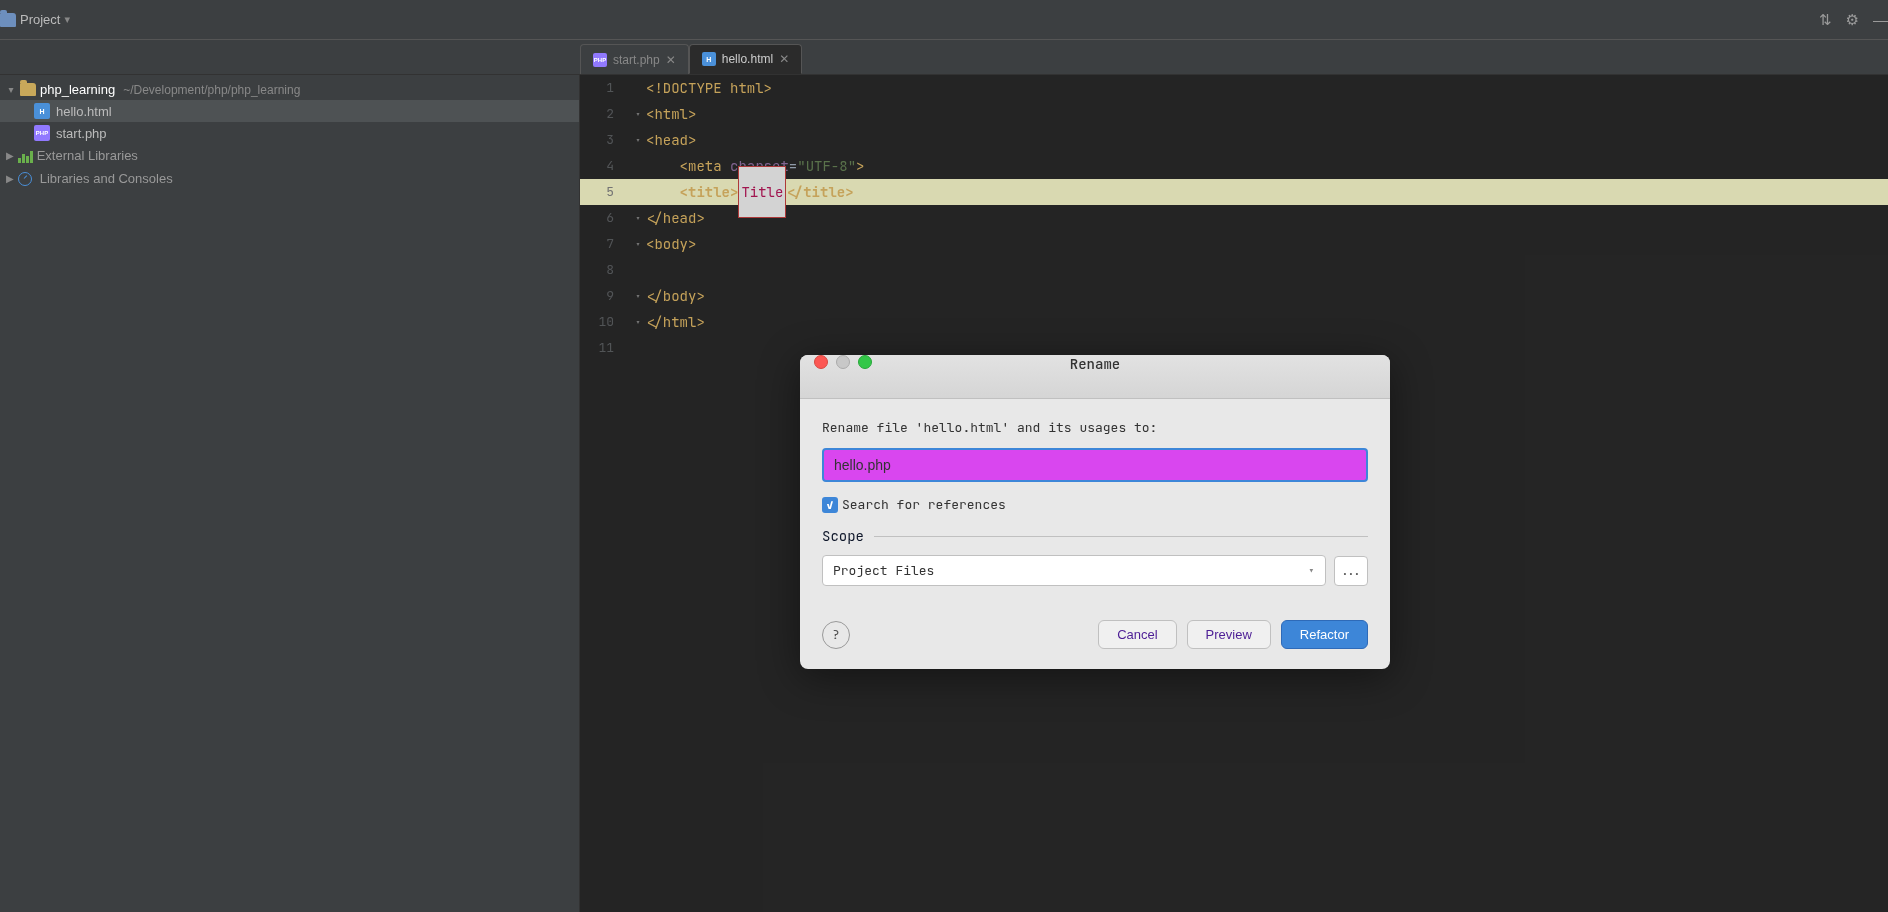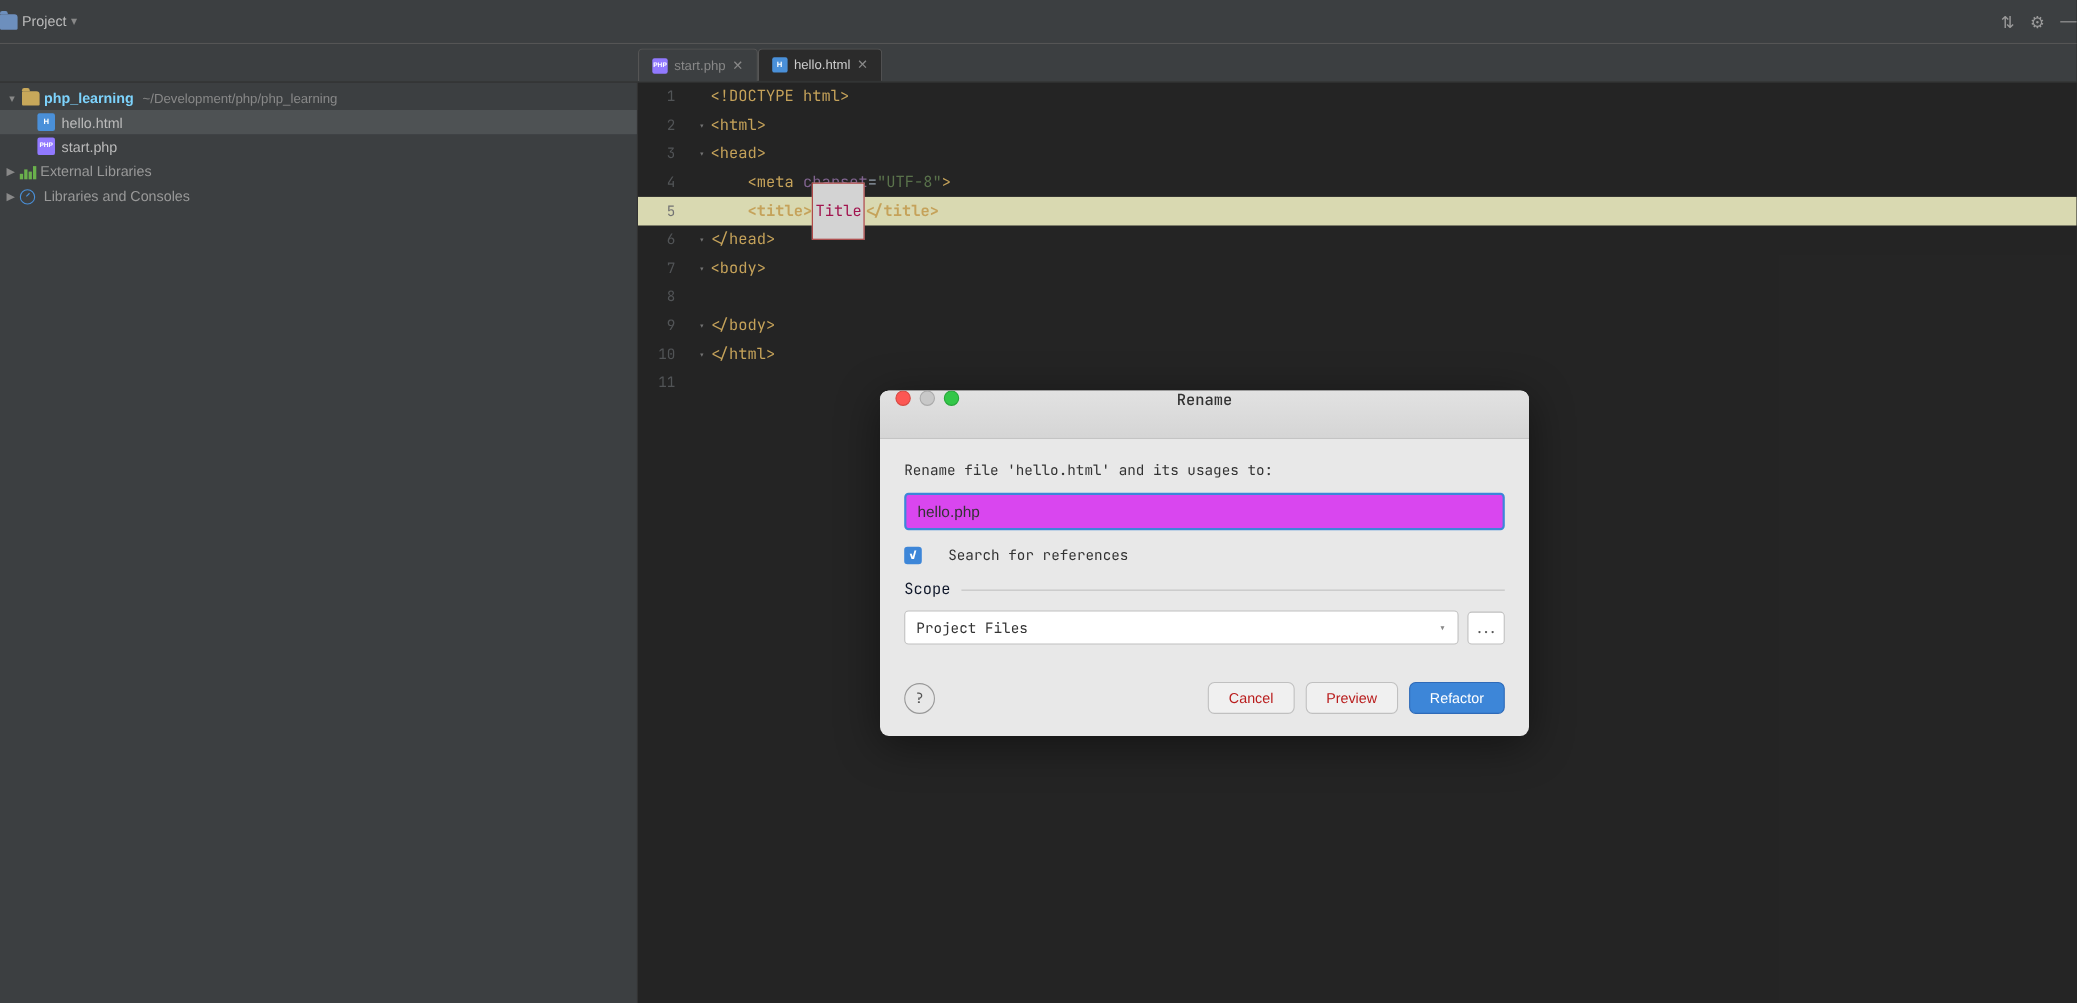--- a/index.html
+++ b/index.html
@@ -148,22 +148,22 @@
     }
     .folder-icon2::before {
       content: '';
       position: absolute;
       top: -3px; left: 0;
       width: 7px; height: 3px;
       background: #c8a85a;
       border-radius: 2px 2px 0 0;
     }
     .project-name {
-      font-weight: bold;
-      color: #7dd3fc;
+      font-weight: normal;
+      color: #ffffff;
     }
     .project-path {
       color: #888;
       font-size: 12px;
       margin-left: 4px;
     }
 
     .sidebar-file-row {
       display: flex;
       align-items: center;
@@ -343,21 +343,21 @@
       border: 2px solid #3d86d8;
       border-radius: 4px;
       padding: 7px 10px;
       font-size: 14px;
       color: #333;
       background: #d946ef;
       outline: none;
       margin-bottom: 14px;
     }
     .checkbox-row {
-      display: flex; align-items: center; gap: 24px;
+      display: flex; align-items: center; gap: 4px;
       margin-bottom: 10px;
     }
     .checkbox-checked {
       width: 16px; height: 16px;
       background: #3d86d8;
       border-radius: 3px;
       display: flex; align-items: center; justify-content: center;
       flex-shrink: 0;
       cursor: pointer;
     }
@@ -435,21 +435,21 @@
       display: flex; align-items: center; justify-content: center;
       color: #555; font-size: 13px;
       cursor: pointer;
     }
     .btn-spacer { flex: 1; }
     .btn-cancel, .btn-preview {
       padding: 6px 18px;
       border: 1px solid #c0c0c0;
       border-radius: 6px;
       background: #f0f0f0;
-      color: #b91c1c;
+      color: #4c1d95;
       font-size: 13px;
       cursor: pointer;
     }
     .btn-refactor {
       padding: 6px 18px;
       border: 1px solid #2e6ab8;
       border-radius: 6px;
       background: #3d86d8;
       color: white;
       font-size: 13px;

